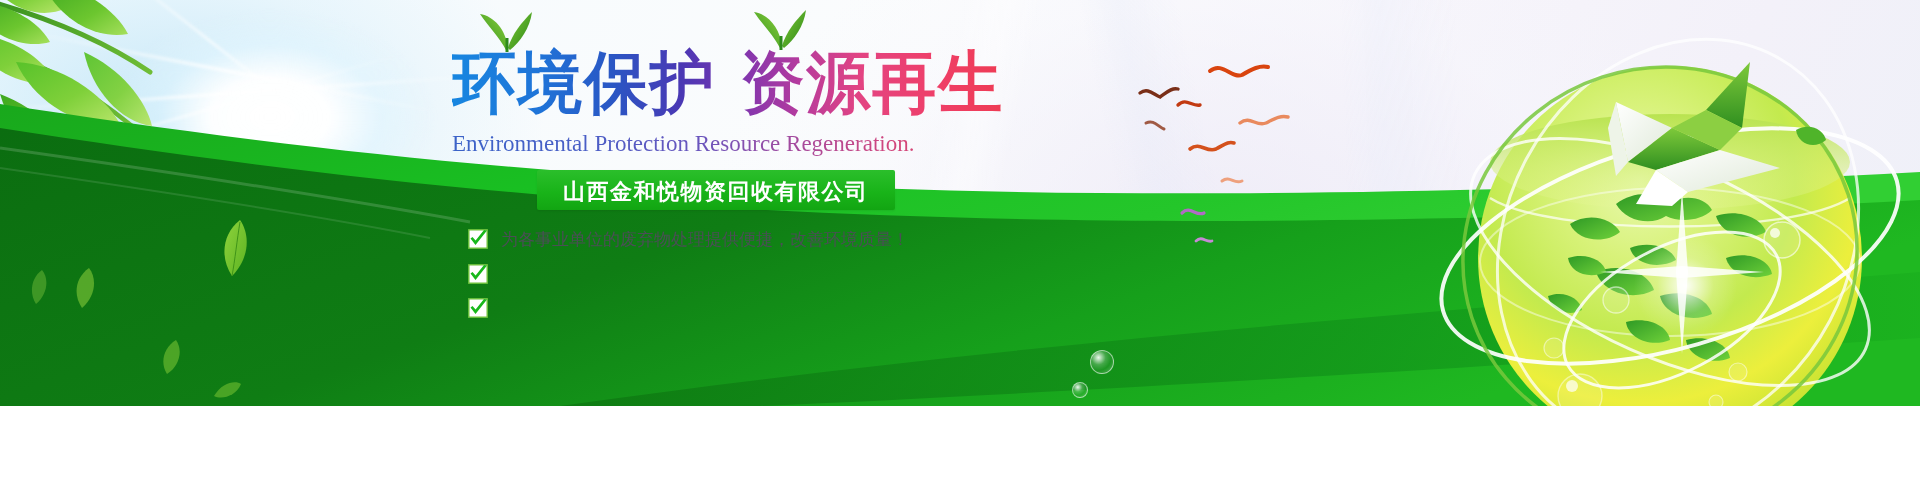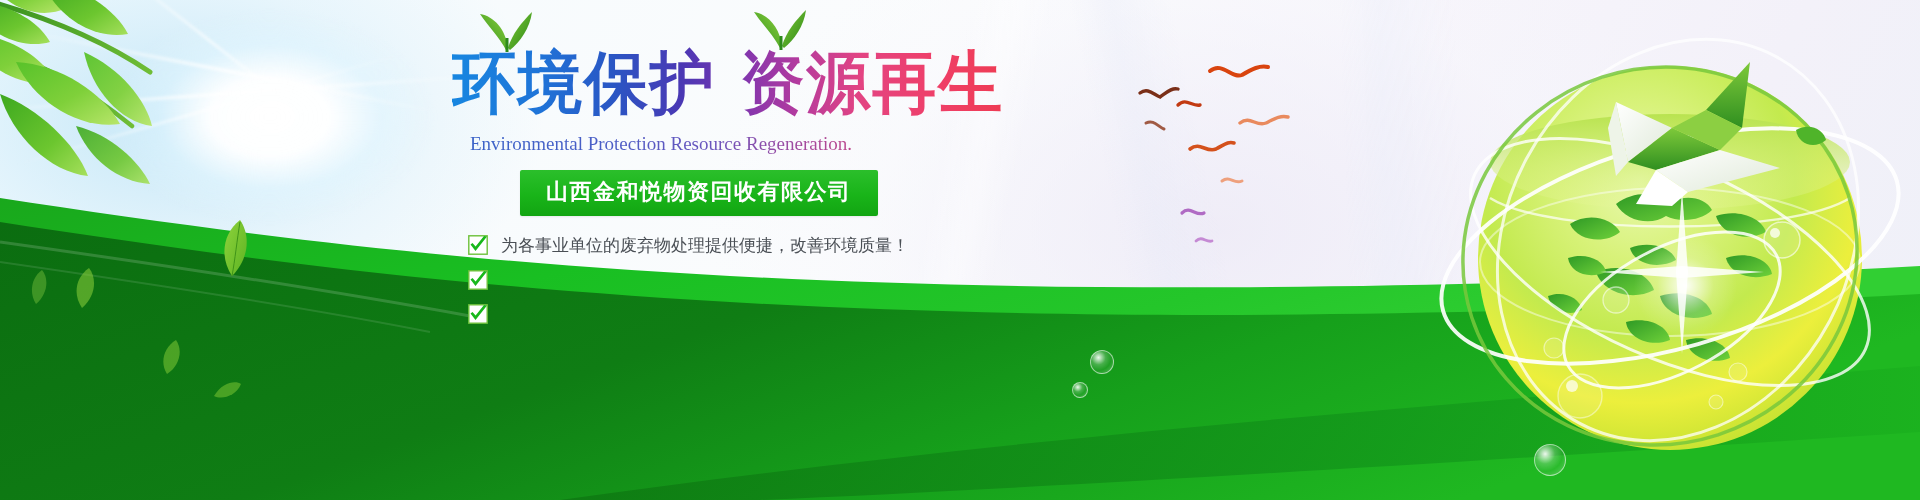--- a/index.html
+++ b/index.html
@@ -1,21 +1,21 @@
 <!DOCTYPE html>
 <html><head>
 <meta charset="utf-8">
 <style>
   html,body{margin:0;padding:0;}
   body{
     width:1920px;height:500px;overflow:hidden;
     font-family:"Liberation Sans","DejaVu Sans",sans-serif;
     background:#ffffff;
   }
-  .banner{position:relative;width:1920px;height:500px;overflow:hidden;}
+  .banner{position:relative;width:1920px;height:406px;overflow:hidden;}
 
   
   .bg-base{
     position:absolute;inset:0;
     background:
       radial-gradient(ellipse 520px 330px at 170px 120px, rgba(190,228,246,.85) 0%, rgba(214,238,250,.45) 42%, rgba(255,255,255,0) 72%),
       radial-gradient(ellipse 640px 420px at 1220px 230px, rgba(236,233,246,.75) 0%, rgba(246,246,252,.35) 55%, rgba(255,255,255,0) 80%),
       linear-gradient(115deg,#f2fbff 0%,#f7fbfd 22%,#fbfcfd 45%,#f7f5fb 66%,#f3f1f9 84%,#eef0f8 100%);
   }
   
@@ -62,29 +62,29 @@
     -webkit-background-clip:text;background-clip:text;color:transparent;
     -webkit-text-fill-color:transparent;
     text-shadow:none;
     transform:scaleY(1.06);transform-origin:left top;
   }
   .sprout{position:absolute;width:56px;height:44px;}
   .sprout-a{left:26px;top:-38px;}
   .sprout-b{left:300px;top:-40px;}
 
   .subtitle{
-    margin:6px 0 0 18px;font-size:19px;line-height:28px;white-space:nowrap;
+    margin:6px 0 0 0;font-size:23px;line-height:28px;white-space:nowrap;
     font-family:"Liberation Serif","DejaVu Serif",serif;
     background:linear-gradient(90deg,#3b63c8 0%,#4a5ec6 22%,#6a55bd 40%,#a34a9e 55%,#d0467f 70%,#e0445f 86%,#e0434f 100%);
     -webkit-background-clip:text;background-clip:text;color:transparent;
     -webkit-text-fill-color:transparent;
   }
 
   .company-badge{
-    display:inline-block;margin:12px 0 0 68px;padding:7px 26px 9px 26px;
+    display:inline-block;margin:12px 0 0 85px;padding:7px 26px 3px 26px;
     background:linear-gradient(180deg,#2bbf2b 0%,#19b419 55%,#12a512 100%);
     color:#ffffff;font-size:22px;font-weight:bold;letter-spacing:1.5px;
     border-radius:2px;white-space:nowrap;
     box-shadow:0 1px 2px rgba(0,0,0,.08);
   }
 
   .bullets{margin:18px 0 0 16px;padding:0;list-style:none;text-align:right;}
   .bullet{display:flex;align-items:center;margin-bottom:14px;}
   .check{width:20px;height:20px;margin-right:13px;flex:0 0 20px;}
   .bullet-text{

